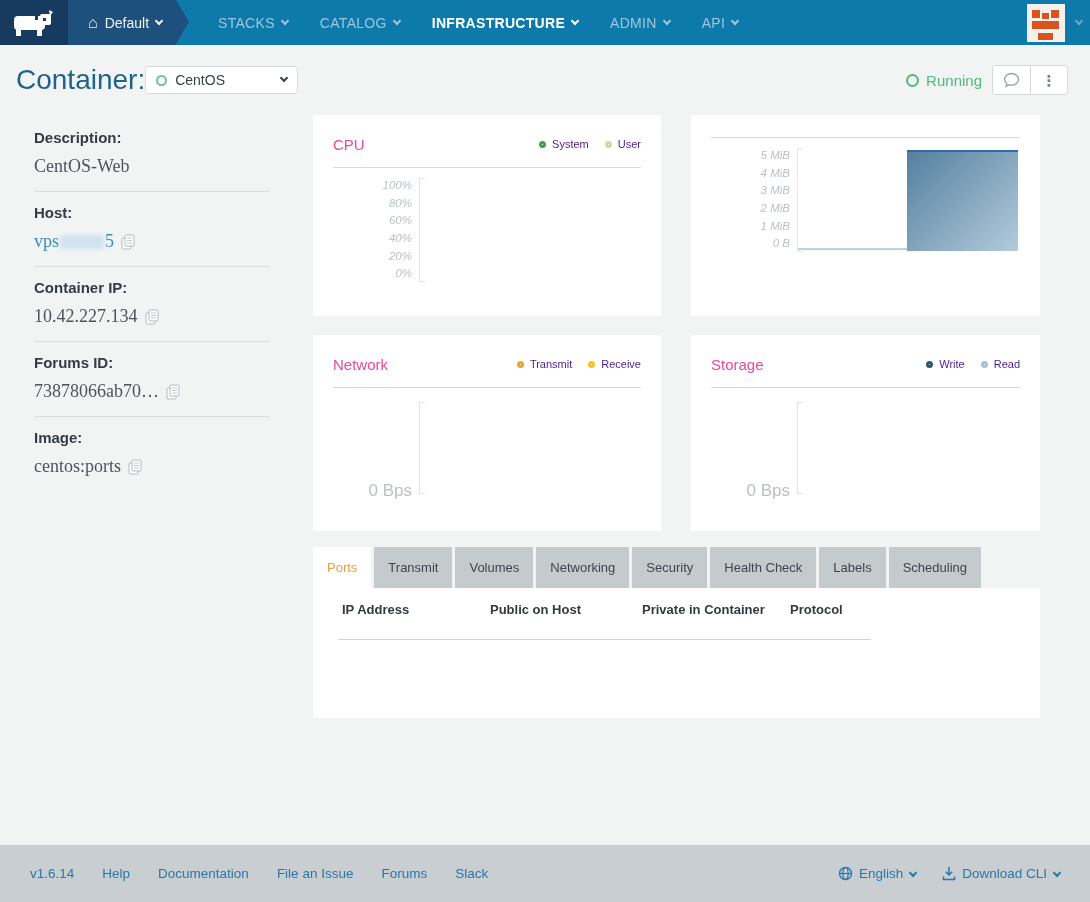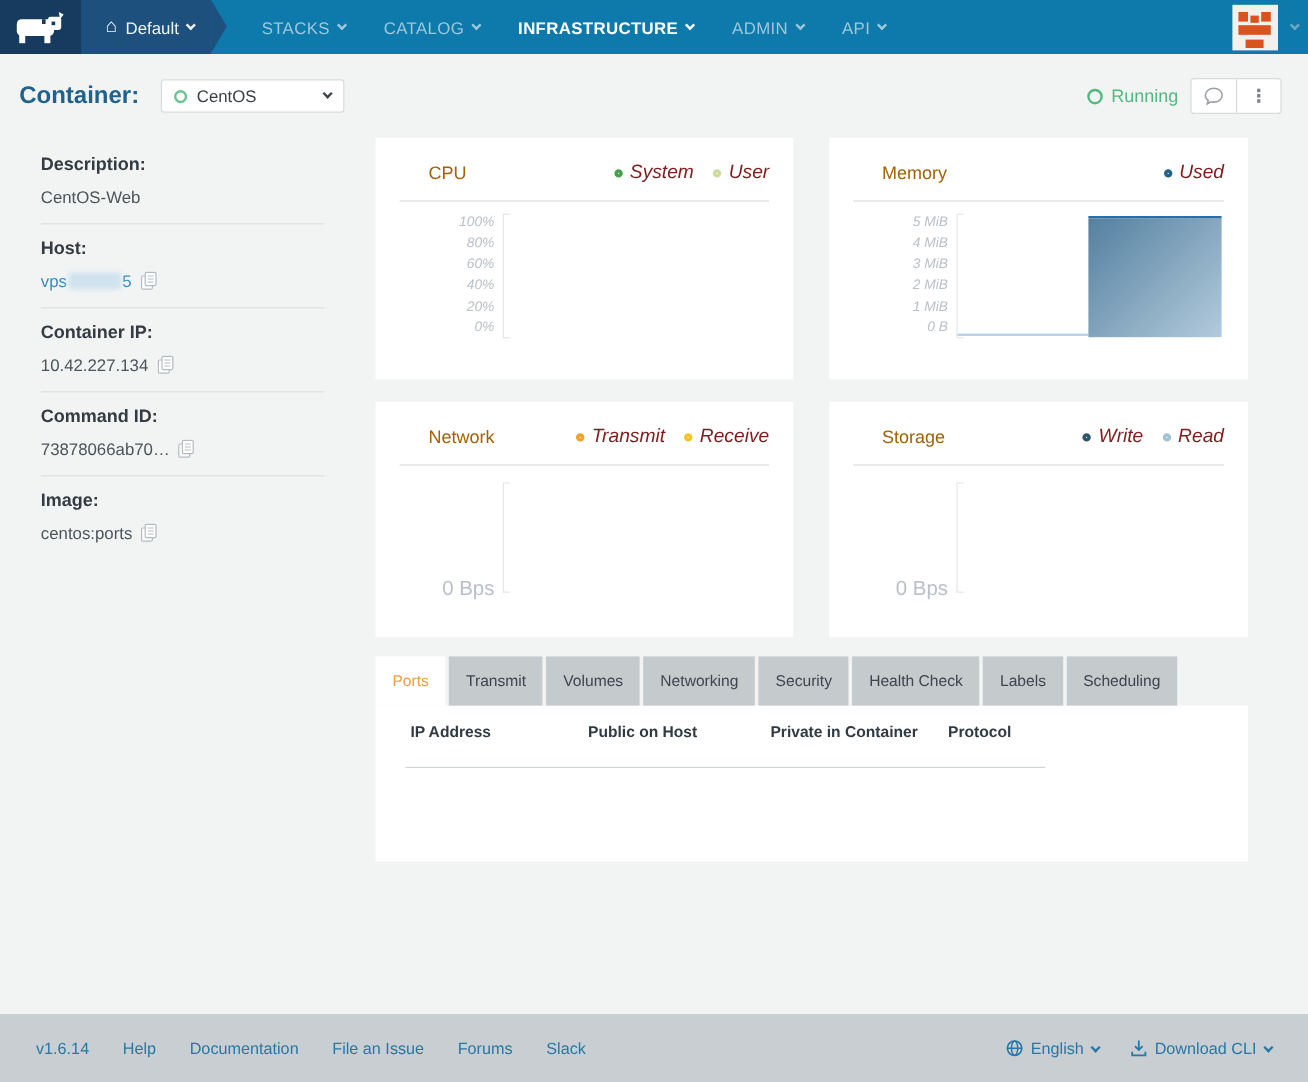--- a/index.html
+++ b/index.html
@@ -24,50 +24,50 @@
   .avatar div{position:absolute;background:#d9531e;}
   .av-a{left:5px;top:6px;width:8px;height:8px;}
   .av-b{left:24px;top:6px;width:8px;height:8px;}
   .av-c{left:15px;top:9px;width:7px;height:6px;}
   .av-d{left:5px;top:17px;width:27px;height:8px;}
   .av-e{left:11px;top:29px;width:15px;height:7px;}
   .avatar-chev{color:#6fa7c2;}
 
   
   .header-row{height:70px;display:flex;align-items:center;padding:0 22px 0 16px;}
-  .page-title{color:var(--title-blue,#1f628c);font-size:20px;font-weight:bold;margin-right:18px;}
+  .page-title{color:var(--title-blue,#1f628c);font-size:28px;font-weight:normal;}
   .select-box{width:153px;height:28px;background:#fff;border:1px solid #d8dbde;border-radius:3px;
     display:flex;align-items:center;padding:0 10px;cursor:pointer;font-size:14px;color:#383f45;}
   .sel-ring{width:11px;height:11px;border:2px solid #6cc492;border-radius:50%;margin-right:8px;flex:none;}
   .select-box .chev{margin-left:auto;color:#3c444b;}
   .hdr-right{margin-left:auto;display:flex;align-items:center;}
   .status{display:flex;align-items:center;font-size:15px;margin-right:10px;}
   .status-ring{width:13px;height:13px;border:2px solid;border-radius:50%;margin-right:7px;}
   .btn-group{display:flex;border:1px solid #d8dbde;border-radius:3px;background:#fff;height:30px;}
   .icon-btn{width:37px;display:flex;align-items:center;justify-content:center;cursor:pointer;}
   .icon-btn + .icon-btn{border-left:1px solid #d8dbde;}
   .kebab{color:#7a828a;font-size:15px;font-weight:bold;line-height:1;}
 
   
   .content{display:flex;padding:0 0 0 34px;}
   .sidebar{width:236px;margin-right:43px;padding-top:4px;}
   .sb-label{font-size:15px;font-weight:bold;color:#343b42;margin:10px 0 0;}
-  .sb-value{font-size:14px;color:#4c545a;margin:10px 0 14px;display:flex;align-items:center;}
+  .sb-value{font-size:18px;color:#4c545a;margin:10px 0 14px;display:flex;align-items:center;font-family:Liberation Serif, serif;}
   .sb-hr{border:none;border-top:1px solid #dcdfe1;margin:14px 0 12px;}
   .host-link{color:#3a8bbd;cursor:pointer;display:flex;align-items:center;}
   .redacted{display:inline-block;width:44px;height:14px;background:#cfe2ee;border-radius:2px;filter:blur(2px);margin:0 1px;}
   .copy-icon{margin-left:7px;cursor:pointer;flex:none;display:inline-flex;}
 
   .main{width:727px;}
   .cards{display:grid;grid-template-columns:348px 349px;grid-template-rows:201px 196px;gap:19px 30px;}
   .card{background:#fff;padding:14px 20px 0;}
   .card-head{display:flex;align-items:center;height:30px;}
-  .card-title{font-size:15px;color:#a16207;margin-left:24px;}
+  .card-title{font-size:15px;color:#ec4899;}
   .legend{margin-left:auto;display:flex;align-items:center;}
-  .legend-item{display:flex;align-items:center;font-size:16px;color:#7f1d1d;margin-left:16px;cursor:pointer;font-style:italic;}
+  .legend-item{display:flex;align-items:center;font-size:11px;color:#4c1d95;margin-left:16px;cursor:pointer;}
   .ring{width:7px;height:7px;border:3px solid;border-radius:50%;margin-right:6px;background:#fff;}
   .card-hr{border:none;border-top:1px solid #d9dcdf;margin:8px 0 0;}
 
   .chart{display:flex;margin-top:12px;}
   .ylabels{width:86px;display:flex;flex-direction:column;justify-content:space-between;
     text-align:right;padding-right:7px;font-size:11.5px;color:#b9c0c7;height:100px;}
   .ylabels span{line-height:1;font-style:italic;}
   .axis{position:relative;border-left:1px solid #e3e6e9;height:104px;margin-top:-2px;}
   .axis::before,.axis::after{content:"";position:absolute;left:0;width:5px;height:1px;background:#e3e6e9;}
   .axis::before{top:0;} .axis::after{bottom:0;}
@@ -217,21 +217,21 @@
       <span class="copy-icon">
         <svg width="14" height="16" viewBox="0 0 14 16">
           <rect x="1" y="4" width="9" height="11" rx="1" fill="#fff" stroke="#b3bac0"></rect>
           <rect x="4" y="1" width="9" height="11" rx="1" fill="#fff" stroke="#b3bac0"></rect>
           <path d="M6 4h5M6 6.5h5M6 9h5" stroke="#b3bac0" stroke-width="0.8"></path>
         </svg>
       </span>
     </div>
     <hr class="sb-hr">
 
-    <div class="sb-label">Command ID:</div>
+    <div class="sb-label">Forums ID:</div>
     <div class="sb-value">
       <span>73878066ab70…</span>
       <span class="copy-icon">
         <svg width="14" height="16" viewBox="0 0 14 16">
           <rect x="1" y="4" width="9" height="11" rx="1" fill="#fff" stroke="#b3bac0"></rect>
           <rect x="4" y="1" width="9" height="11" rx="1" fill="#fff" stroke="#b3bac0"></rect>
           <path d="M6 4h5M6 6.5h5M6 9h5" stroke="#b3bac0" stroke-width="0.8"></path>
         </svg>
       </span>
     </div>
@@ -276,29 +276,20 @@
               <span>40%</span>
             <span>20%</span>
               <span>0%</span>
           </div>
           <div class="axis"></div>
           <div class="plot"></div>
         </div>
       </div>
 
       <div class="card">
-        <div class="card-head">
-          <span class="card-title">Memory</span>
-          <span class="legend">
-            <span class="legend-item">
-              <span class="ring" style="border-color: rgb(32, 97, 142);"></span>
-              <span>Used</span>
-            </span>
-          </span>
-        </div>
         <hr class="card-hr">
         <div class="chart">
           <div class="ylabels">
             <span>5 MiB</span>
               <span>4 MiB</span>
             <span>3 MiB</span>
               <span>2 MiB</span>
             <span>1 MiB</span>
               <span>0 B</span>
           </div>

